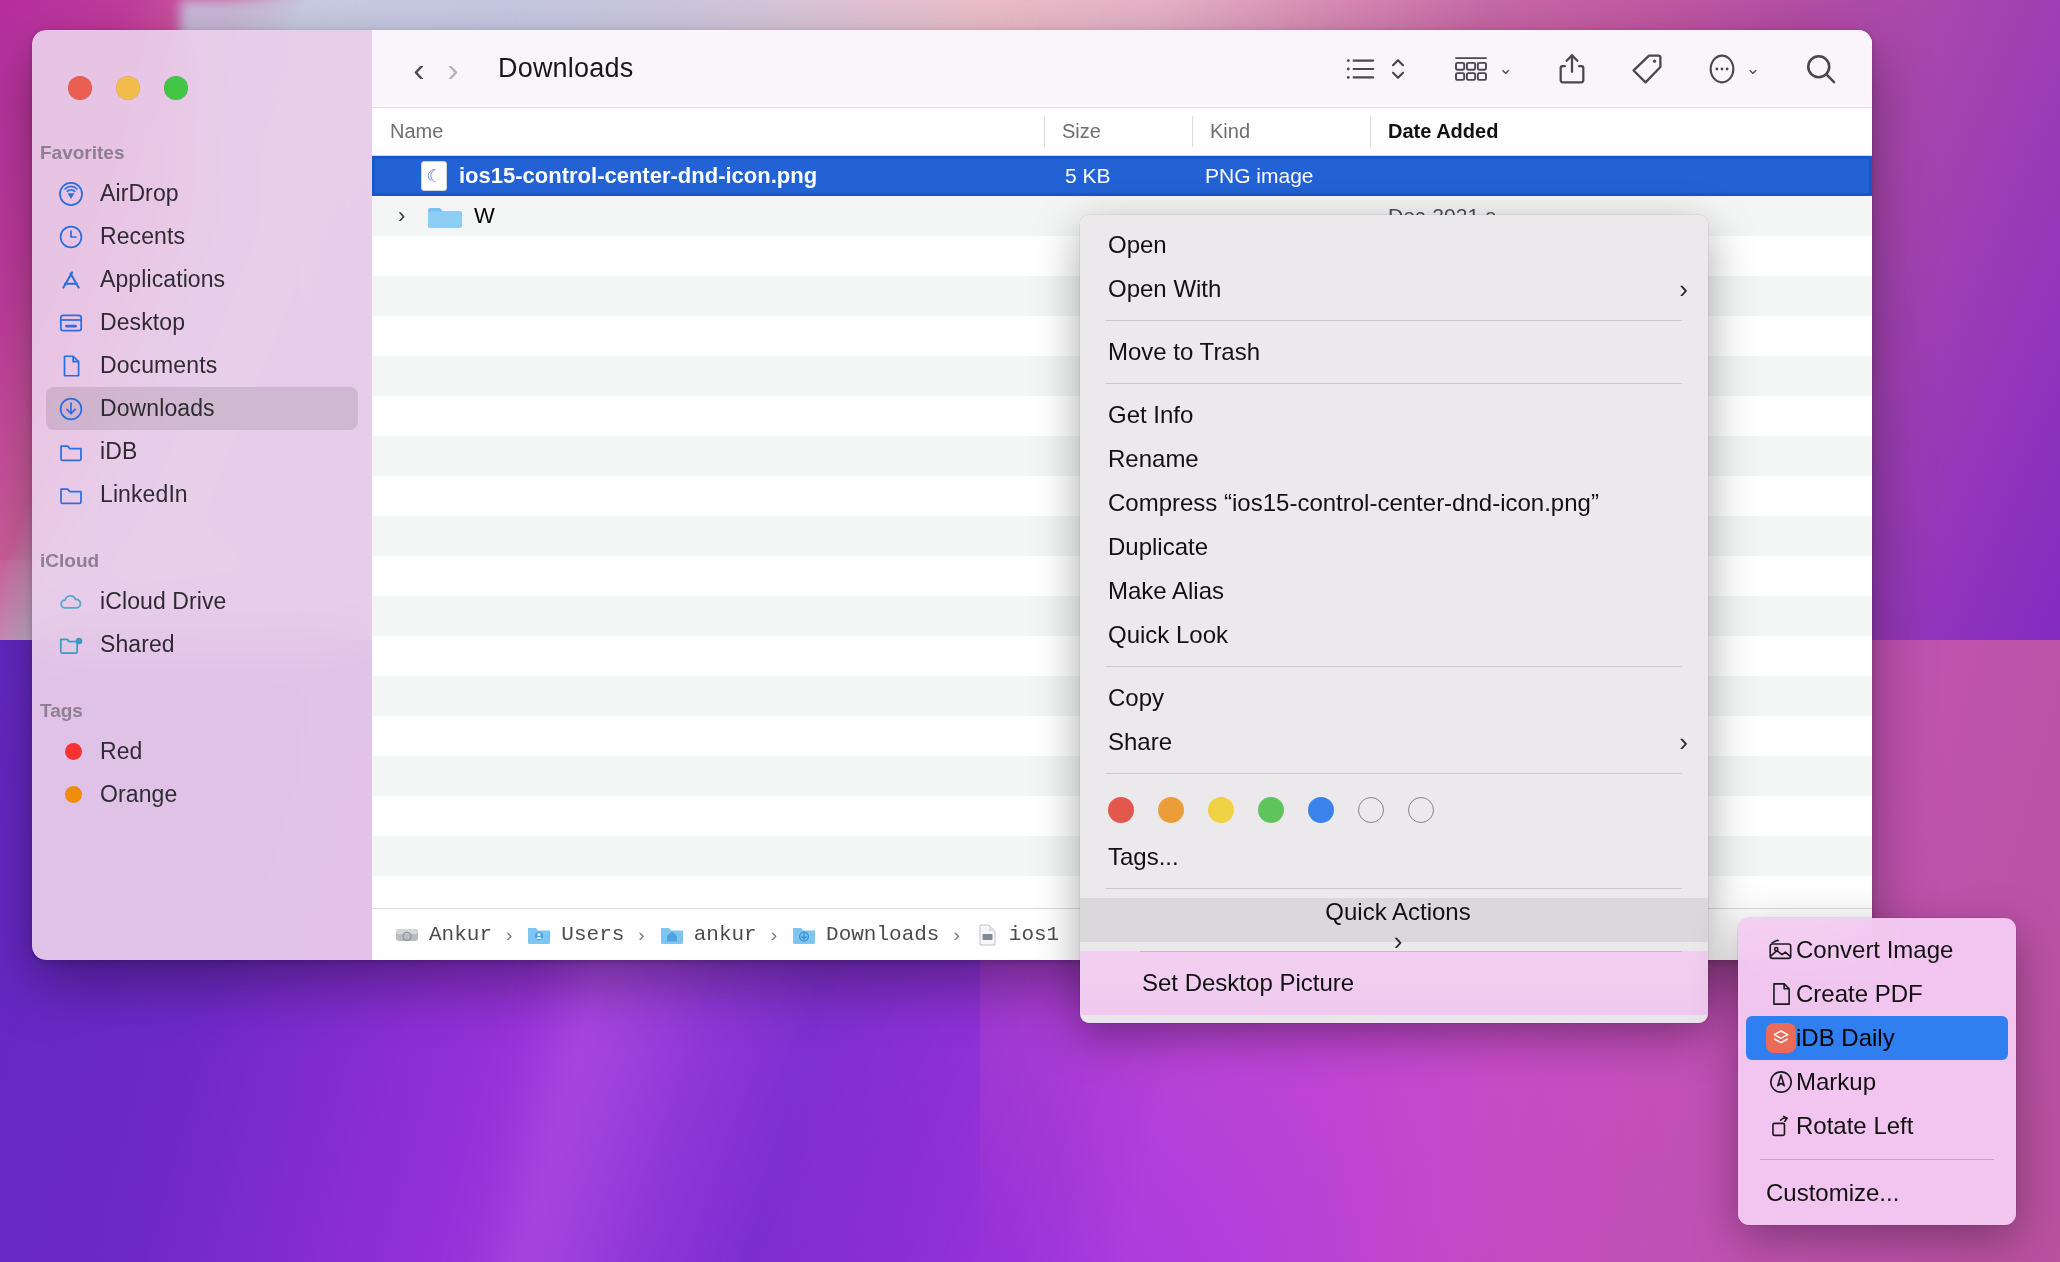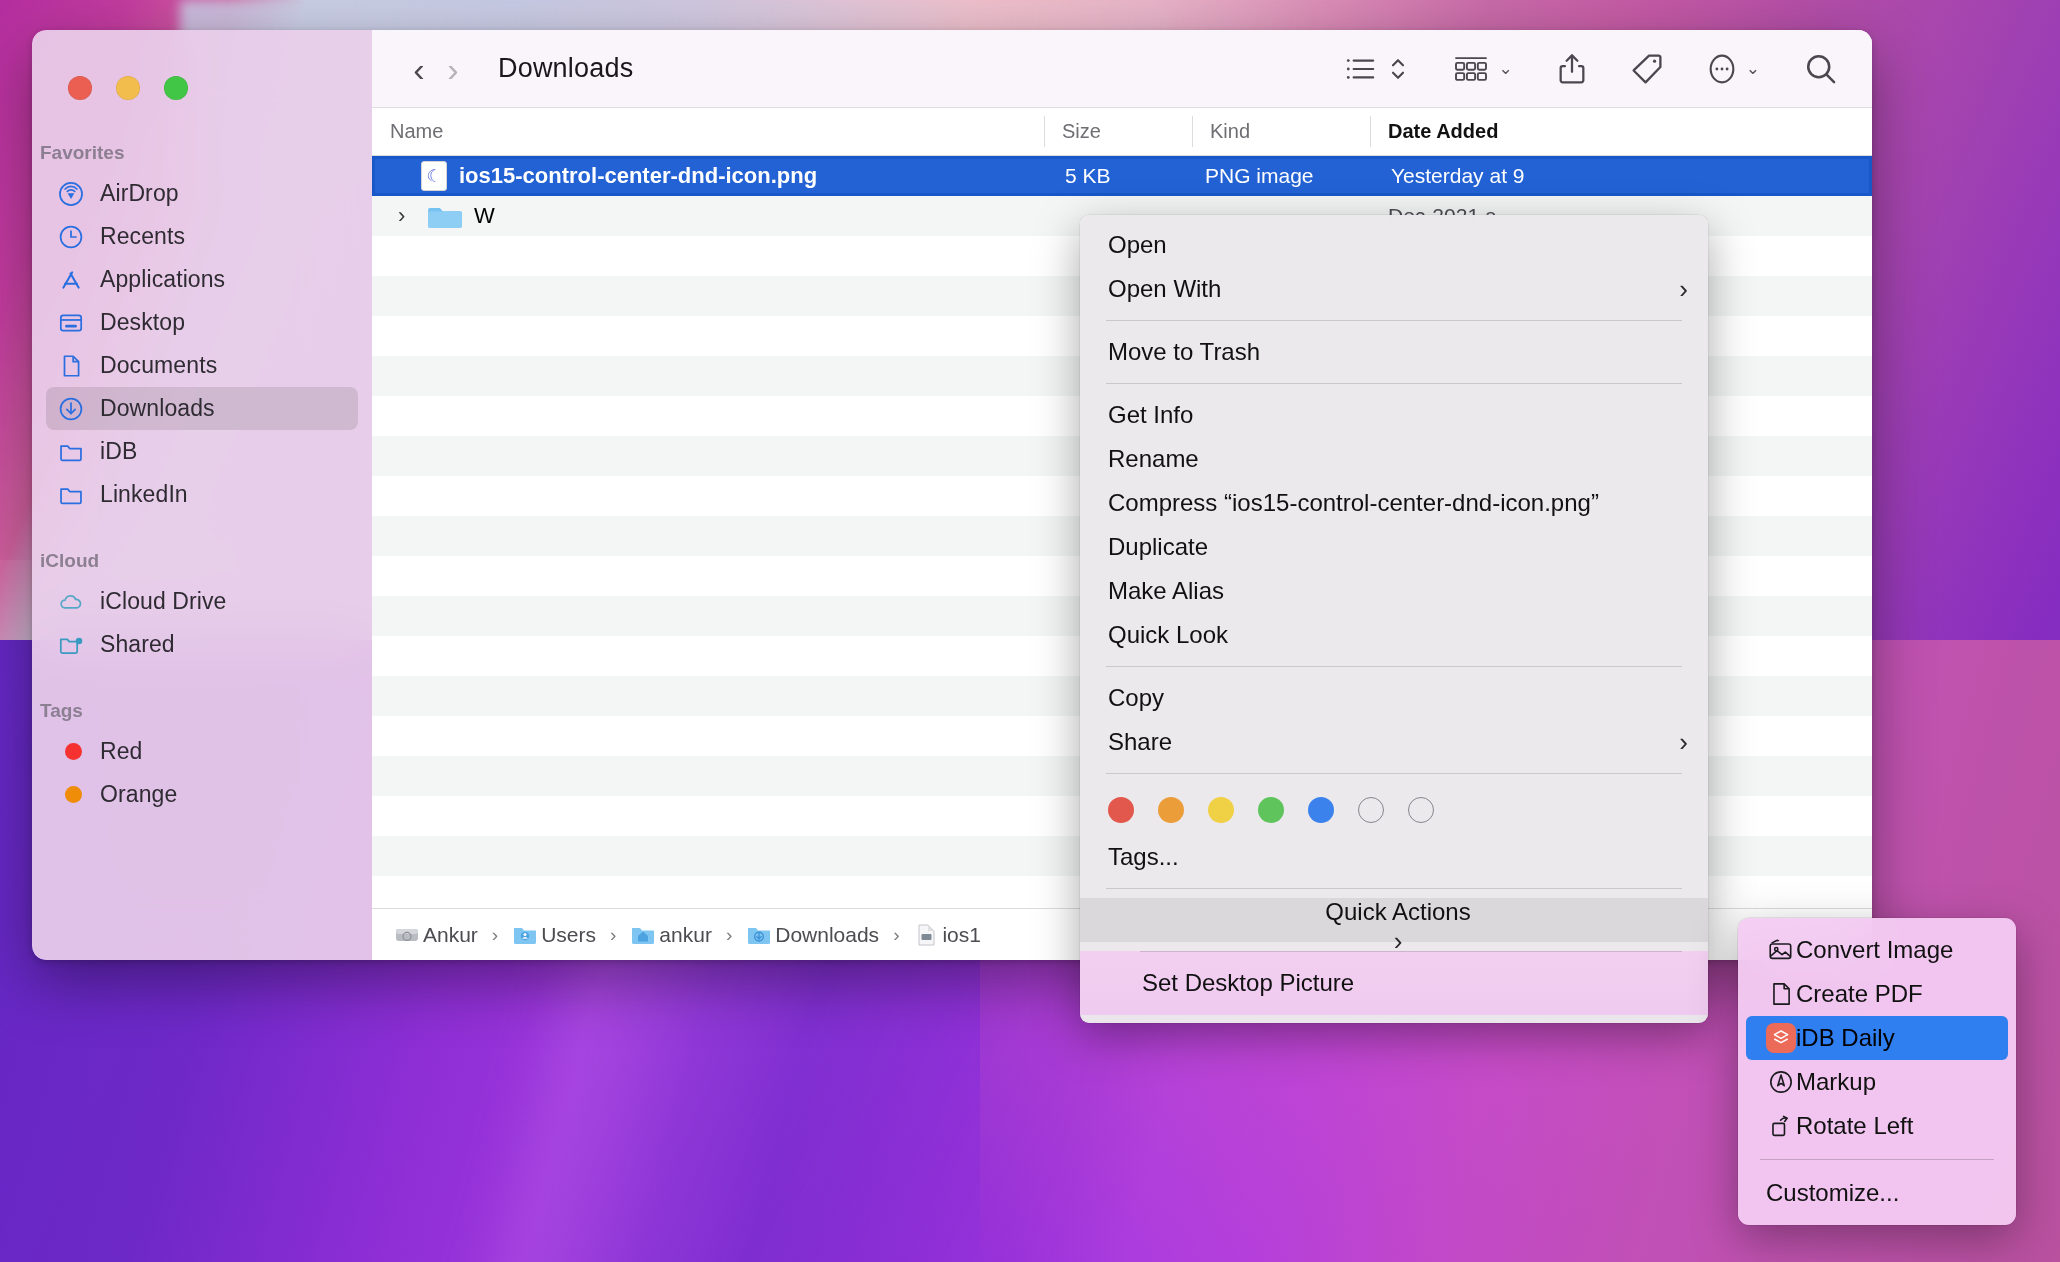--- a/index.html
+++ b/index.html
@@ -160,21 +160,21 @@
   .moon-ico {
     width:26px; height:30px; background:#fff; border:1px solid #d3d3d3; border-radius:3px;
     display:flex; align-items:center; justify-content:center; font-size:17px; color:#5a6be0;
   }
   .folder-ico { width:34px; height:27px; }
 
   #pathbar {
     height:52px; flex:0 0 52px; background:#fff; border-top:1px solid #dcdcdc;
     display:flex; align-items:center; padding-left:22px; gap:0; overflow:hidden;
   }
-  .crumb { display:flex; align-items:center; gap:3px; font-size:21px; color:#4c4c51; white-space:nowrap; }
+  .crumb { display:flex; align-items:center; gap:9px; font-size:21px; color:#4c4c51; white-space:nowrap;font-family:Liberation Mono, monospace; }
   .crumb-sep { margin:0 14px; color:#7b7b80; font-size:19px; }
   .crumb-ico { width:26px; height:26px; flex:0 0 26px; }
 
   
   #ctxmenu {
     position:absolute; left:1080px; top:215px; width:628px;
     background:rgba(236,233,236,0.985);
     border-radius:9px;
     box-shadow:0 14px 46px rgba(0,0,0,0.34), 0 0 0 .5px rgba(0,0,0,0.12);
     padding:8px 0; font-size:24px; color:#111;
@@ -453,21 +453,20 @@
 
     <div id="filelist">
 
       <div class="row-sel">
         <div class="rname sel">
           <span class="moon-ico">☾</span>
           <span>ios15-control-center-dnd-icon.png</span>
         </div>
         <div class="rsize sel-txt">5 KB</div>
         <div class="rkind sel-txt">PNG image</div>
-        <div class="rdate sel-txt">Yesterday at 9</div>
       </div>
 
       <div class="row alt" style="position:absolute;left:0;right:0;top:40px;">
         <div class="rname">
           <span class="twisty">›</span>
           <span class="folder-ico">
             <svg viewBox="0 0 30 24" width="34" height="27">
               <path d="M1.5 4.5 h9 l2.4 2.8 h15.6 a1.6 1.6 0 0 1 1.6 1.6 v11.6 a1.6 1.6 0 0 1 -1.6 1.6 H1.5 A1.5 1.5 0 0 1 0 20.6 V6 A1.5 1.5 0 0 1 1.5 4.5 Z" fill="#76c2f0"></path>
               <path d="M1.5 7.6 h27 a1.5 1.5 0 0 1 1.5 1.5 v11.4 a1.6 1.6 0 0 1 -1.6 1.6 H1.6 A1.6 1.6 0 0 1 0 20.5 V9.1 A1.5 1.5 0 0 1 1.5 7.6 Z" fill="#8ecdf4"></path>
             </svg>

